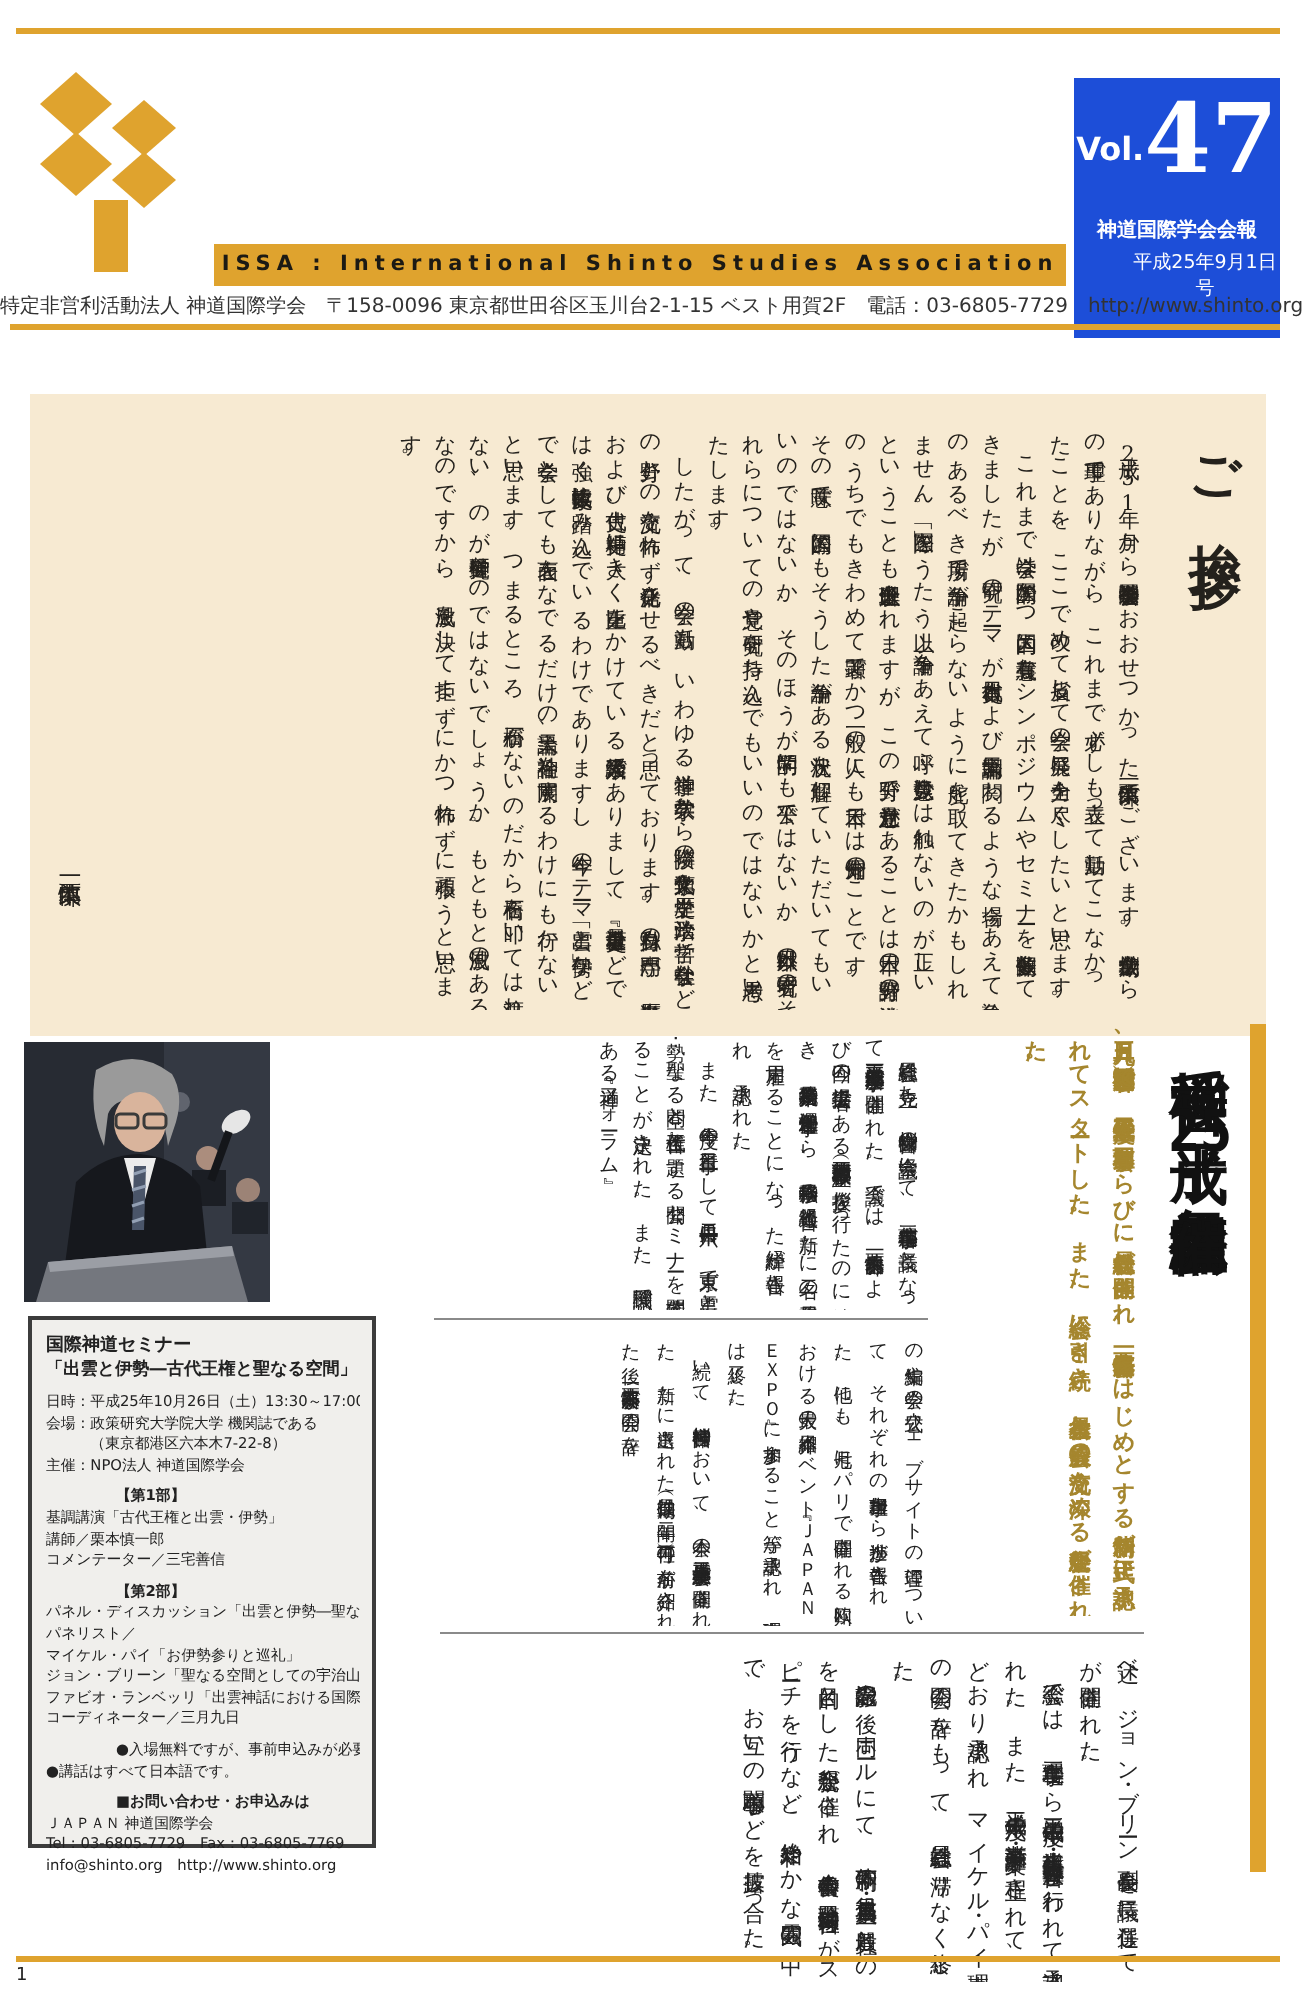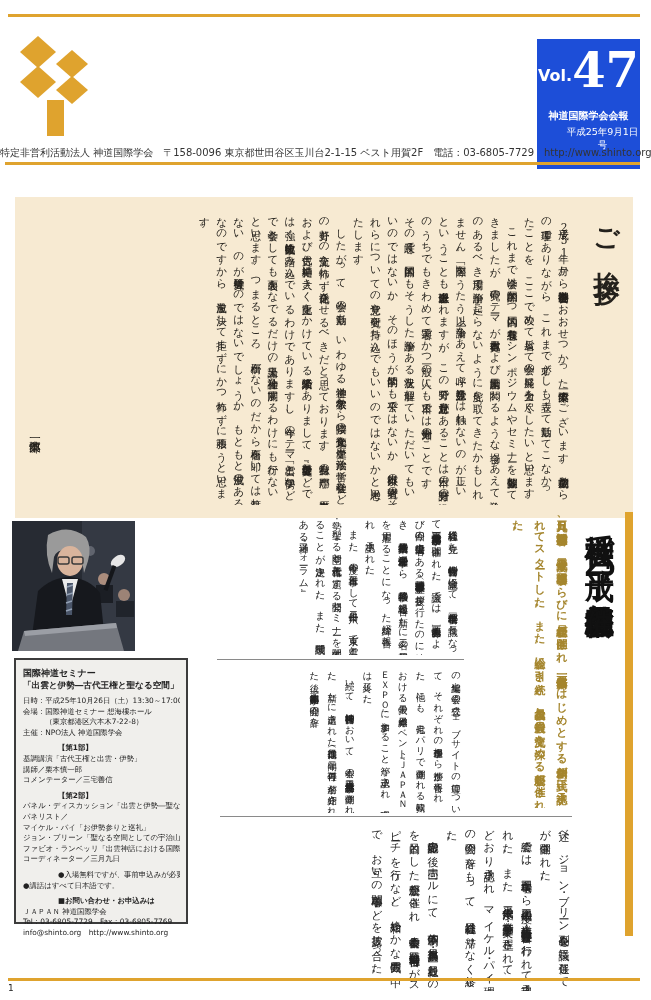--- a/index.html
+++ b/index.html
@@ -70,20 +70,21 @@
       <g fill="#dfa32e">
         <polygon points="22,0 40,16 22,32 4,16"></polygon>
         <polygon points="56,14 72,28 56,42 40,28"></polygon>
         <polygon points="22,30 40,46 22,62 4,46"></polygon>
         <polygon points="56,40 72,54 56,68 40,54"></polygon>
         <rect x="31" y="64" width="17" height="36"></rect>
       </g>
     </svg>
   </div>
 
+  <div class="abs" id="issa-band">ISSA : International Shinto Studies Association</div>
   <div class="abs" id="vol-box">
     <div class="volline">
       <span class="volpre">Vol.</span><span class="volnum">47</span>
     </div>
     <div class="volorg">神道国際学会会報</div>
     <div class="voldate">平成25年9月1日号</div>
   </div>
   <div class="abs" id="address-line">特定非営利活動法人 神道国際学会　〒158-0096 東京都世田谷区玉川台2-1-15 ベスト用賀2F　電話：03-6805-7729　http://www.shinto.org</div>
   <div class="abs rule" style="left:5px;top:162px;width:635px;height:3px;"></div>
 
@@ -141,21 +142,21 @@
   <div class="abs vtext" id="band3">
     <p class="cont">述べ、ジョン・ブリーン副会長を議長に選任して総会が開催された。</p>
     <p>総会では、三宅理事長から平成二十四年度の事業報告・決算報告・監査報告が行われて承認された。また、平成二十六年度の事業計画・予算案が上程されて、原案どおり承認され、マイケル・パイ理事の閉会の辞をもって、社員総会は滞りなく終了した。</p>
     <p>記念撮影の後、同ホールにて、新体制下の役員・事務局員と一般社員との交流促進を目的とした懇親会が催され、本会前会長の薗田稔秩父神社宮司らがスピーチを行うなど、終始和やかな雰囲気の中で、お互いの関心事項などを披露し合った。</p>
   </div>
 
   <div class="abs" id="seminar-box">
     <div class="sem-h1">国際神道セミナー</div>
     <div class="sem-title">「出雲と伊勢―古代王権と聖なる空間」</div>
     <div class="sem-line">日時：平成25年10月26日（土）13:30～17:00</div>
-    <div class="sem-line">会場：国際神道セミナー 想海樓ホール</div>
+    <div class="sem-line">会場：政策研究大学院大学 機関誌である</div>
     <div class="sem-line">　　　（東京都港区六本木7-22-8）</div>
     <div class="sem-line">主催：NPO法人 神道国際学会</div>
     <div class="sem-line sem-label gap">【第1部】</div>
     <div class="sem-line">基調講演「古代王権と出雲・伊勢」</div>
     <div class="sem-line">講師／栗本慎一郎</div>
     <div class="sem-line">コメンテーター／三宅善信</div>
     <div class="sem-line sem-label gap">【第2部】</div>
     <div class="sem-line">パネル・ディスカッション「出雲と伊勢―聖なる空間」</div>
     <div class="sem-line">パネリスト／</div>
     <div class="sem-line">マイケル・パイ「お伊勢参りと巡礼」</div>

